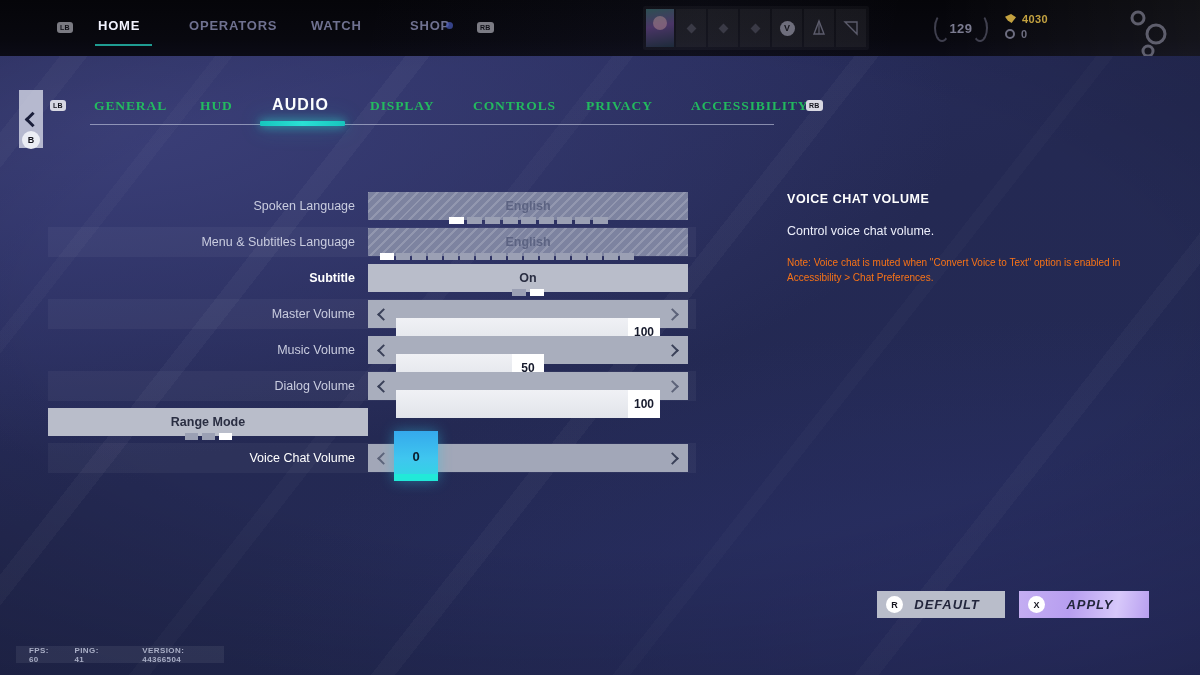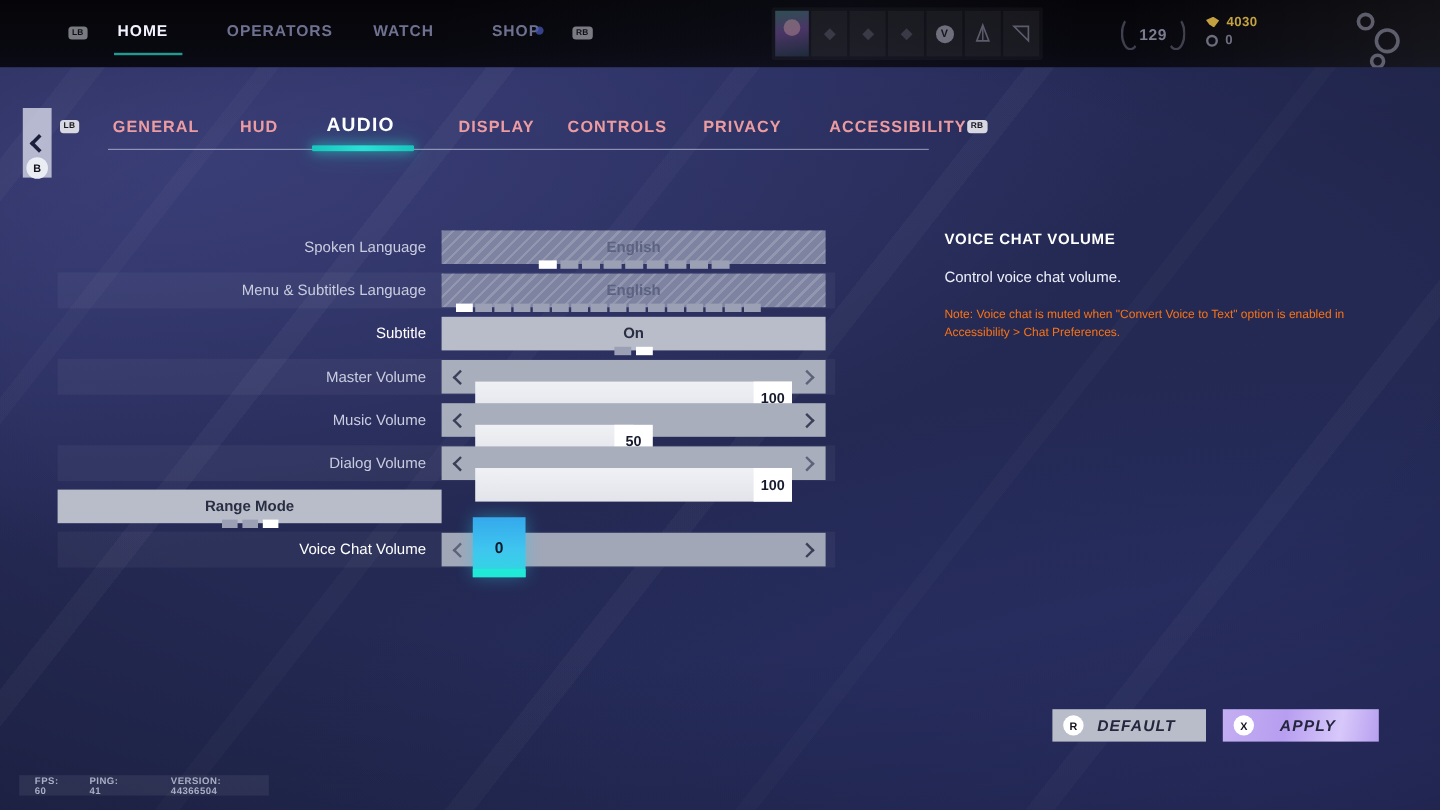--- a/index.html
+++ b/index.html
@@ -148,21 +148,21 @@
     z-index:13;
   }
   #tab-lb { position:absolute; left:50px; top:100px; z-index:12; }
   #tab-rb { position:absolute; left:806px; top:100px; z-index:12; }
 
   .tab {
     position:absolute; top:98px;
     color:#ffffff; font-size:13.5px; font-weight:bold; letter-spacing:.9px;
     white-space:nowrap;
   }
-  .tab.inactive { color:#fca5a5; opacity:.92; }
+  .tab.inactive { color:#22c55e; opacity:.92;font-family:Liberation Serif, serif; }
   .tab.active { font-size:16px; letter-spacing:1.1px; top:96px; }
   #tab-rule {
     position:absolute; left:90px; top:124px; width:684px; height:1px;
     background:rgba(214,218,238,0.55);
   }
   #tab-active-underline {
     position:absolute; left:260px; top:121px; width:85px; height:5px;
     background:linear-gradient(90deg,#17c5bd 0%, #2ae0d4 50%, #17c5bd 100%);
     box-shadow:0 0 10px rgba(42,224,212,.75), 0 0 22px rgba(42,224,212,.4);
     border-radius:1px;
@@ -175,21 +175,21 @@
     display:flex; align-items:center;
   }
   .row.alt::before {
     content:""; position:absolute; left:0; top:0; width:648px; height:30px;
     background:rgba(255,255,255,0.045);
   }
   .row-label {
     position:relative; width:320px; text-align:right; padding-right:13px;
     color:#c9ccdf; font-size:12.5px; z-index:2;
   }
-  .row-label.bright { color:#ffffff; font-weight:normal; }
+  .row-label.bright { color:#ffffff; font-weight:bold; }
   .row-label.sel { color:#ffffff; }
 
   .ctrl { position:relative; width:320px; height:28px; z-index:2; }
 
   
   .opt {
     position:absolute; left:0; top:0; width:320px; height:28px;
     background:#b9bdca;
     display:flex; align-items:center; justify-content:center;
   }
@@ -369,21 +369,21 @@
   <div id="back-chevron"></div>
 </div>
 <div id="back-b">B</div>
 
 <span class="pad-badge" id="tab-lb">LB</span>
 <span class="pad-badge" id="tab-rb">RB</span>
 
 <div class="tab inactive" style="left:94px;">GENERAL</div>
 <div class="tab inactive" style="left:200px;">HUD</div>
 <div class="tab active" style="left:272px;">AUDIO</div>
-<div class="tab inactive" style="left:382px;">DISPLAY</div>
+<div class="tab inactive" style="left:370px;">DISPLAY</div>
 <div class="tab inactive" style="left:473px;">CONTROLS</div>
 <div class="tab inactive" style="left:586px;">PRIVACY</div>
 <div class="tab inactive" style="left:691px;">ACCESSIBILITY</div>
 
 <div id="tab-rule"></div>
 <div id="tab-active-underline"></div>
 
 <div id="rows">
 
   <div class="row">

